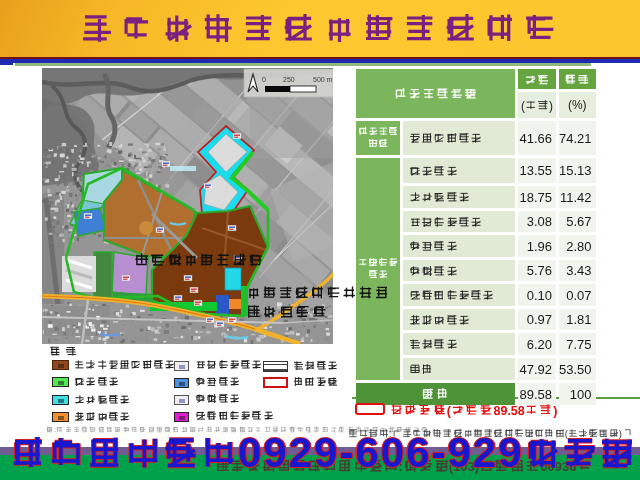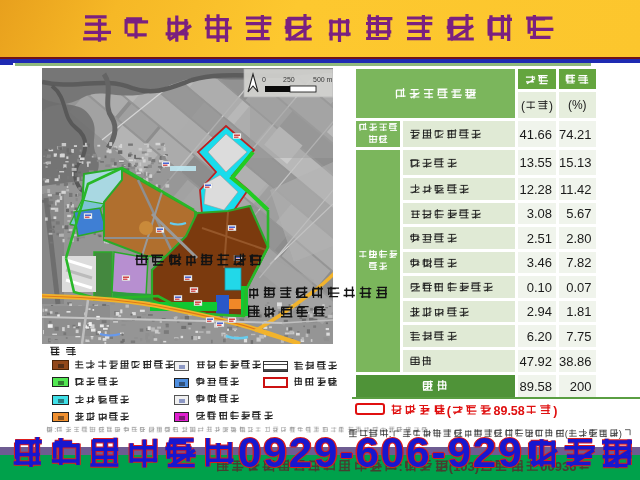--- a/index.html
+++ b/index.html
@@ -1102,21 +1102,21 @@
 
 <tr style="height:26px">
 <td style="background:#e6eedd;text-align:center;font-size:12px;color:#222"><span class="fk" style="font-size:12px;color:#222"><span>(<span style="margin-right:0px"><svg width="12.0" height="12.0" style="vertical-align:-0.1em;overflow:visible;display:inline-block">
                     <path d="M1.6 3.1L9.8 3.1M1.5 8.4L9.9 8.4M5.9 2.6L5.9 10.1" stroke="rgb(34, 34, 34)" stroke-width="0.9" fill="none" stroke-linecap="butt"></path>
                   </svg></span><span style="margin-right:0px"><svg width="12.0" height="12.0" style="vertical-align:-0.1em;overflow:visible;display:inline-block">
                     <path d="M1.1 2.6L10.5 2.6M1.8 4.5L10.4 4.5M1.7 7.1L9.7 7.1M1.8 9.7L10.1 9.7M8.3 1.2L8.3 10.1" stroke="rgb(34, 34, 34)" stroke-width="0.9" fill="none" stroke-linecap="butt"></path>
                   </svg></span>)</span></span></td>
 <td style="background:#e6eedd;text-align:center;font-size:12px;color:#222">(%)</td>
 </tr>
 
-<tr style="height:26px">
+<tr style="height:34px">
 <td style="background:#7bb65c;text-align:center">
             <div style="height:26px;display:flex;align-items:center;justify-content:center">
               <span class="fk" style="font-size:10.2px;color:#fff;font-weight:bold;line-height:12px;display:inline-block"><span><span style="margin-right:0px"><svg width="10.2" height="10.2" style="vertical-align:-0.1em;overflow:visible;display:inline-block">
                       <path d="M2.1 2.4L8.3 2.4M1.9 7.2L9.1 7.2M2.0 2.3L2.0 8.9M5.7 2.3L5.7 7.8M7.4 0.9L7.4 7.9M1.8 2.4L1.8 6.8M1.8 2.4L6.6 2.4" stroke="rgb(255, 255, 255)" stroke-width="1.0" fill="none" stroke-linecap="butt"></path>
                     </svg></span><span style="margin-right:0px"><svg width="10.2" height="10.2" style="vertical-align:-0.1em;overflow:visible;display:inline-block">
                       <path d="M2.1 2.1L8.3 2.1M1.2 5.3L8.7 5.3M1.6 7.9L8.9 7.9M4.7 1.7L4.7 9.1M2.4 8.7L9.0 4.4" stroke="rgb(255, 255, 255)" stroke-width="1.0" fill="none" stroke-linecap="butt"></path>
                     </svg></span><span style="margin-right:0px"><svg width="10.2" height="10.2" style="vertical-align:-0.1em;overflow:visible;display:inline-block">
                       <path d="M1.5 2.1L9.0 2.1M1.5 5.2L8.2 5.2M2.0 8.0L8.7 8.0M5.6 2.2L5.6 9.0" stroke="rgb(255, 255, 255)" stroke-width="1.0" fill="none" stroke-linecap="butt"></path>
                     </svg></span><span style="margin-right:0px"><svg width="10.2" height="10.2" style="vertical-align:-0.1em;overflow:visible;display:inline-block">
                       <path d="M1.2 1.6L8.8 1.6M1.2 4.1L9.1 4.1M1.0 6.3L8.2 6.3M2.1 8.4L9.0 8.4M7.1 1.1L7.1 8.4M1.8 2.4L1.8 6.8M1.8 2.4L6.6 2.4" stroke="rgb(255, 255, 255)" stroke-width="1.0" fill="none" stroke-linecap="butt"></path>
@@ -1176,21 +1176,21 @@
                     <path d="M1.5 4.1L10.2 4.1M1.5 9.3L10.4 9.3M6.5 1.3L6.5 9.3M2.8 10.2L10.6 5.2" stroke="rgb(26, 26, 26)" stroke-width="0.9" fill="none" stroke-linecap="butt"></path>
                   </svg></span><span style="margin-right:0.2px"><svg width="12.0" height="12.0" style="vertical-align:-0.1em;overflow:visible;display:inline-block">
                     <path d="M2.6 4.2L9.7 4.2M1.5 8.3L9.6 8.3M3.9 3.1L3.9 9.1M8.4 1.7L8.4 9.5M2.8 10.2L10.6 5.2" stroke="rgb(26, 26, 26)" stroke-width="0.9" fill="none" stroke-linecap="butt"></path>
                   </svg></span><span style="margin-right:0.2px"><svg width="12.0" height="12.0" style="vertical-align:-0.1em;overflow:visible;display:inline-block">
                     <path d="M1.7 2.5L9.6 2.5M2.3 5.1L10.0 5.1M2.4 7.8L10.4 7.8M2.6 9.8L11.0 9.8M4.2 2.3L4.2 10.5M2.2 2.8L2.2 8.0M2.2 2.8L7.8 2.8M2.8 10.2L10.6 5.2" stroke="rgb(26, 26, 26)" stroke-width="0.9" fill="none" stroke-linecap="butt"></path>
                   </svg></span><span style="margin-right:0.2px"><svg width="12.0" height="12.0" style="vertical-align:-0.1em;overflow:visible;display:inline-block">
                     <path d="M1.4 1.9L10.4 1.9M1.5 4.8L10.7 4.8M1.2 7.4L9.6 7.4M2.4 9.9L10.6 9.9M8.3 1.3L8.3 9.9M2.2 2.8L2.2 8.0M2.2 2.8L7.8 2.8" stroke="rgb(26, 26, 26)" stroke-width="0.9" fill="none" stroke-linecap="butt"></path>
                   </svg></span><span style="margin-right:0.2px"><svg width="12.0" height="12.0" style="vertical-align:-0.1em;overflow:visible;display:inline-block">
                     <path d="M2.5 2.4L9.8 2.4M1.4 6.2L10.3 6.2M1.9 9.3L10.5 9.3M5.6 2.1L5.6 10.7M2.8 10.2L10.6 5.2" stroke="rgb(26, 26, 26)" stroke-width="0.9" fill="none" stroke-linecap="butt"></path>
                   </svg></span></span></span></td>
-          <td class="num">12.28</td>
+          <td class="num">18.75</td>
           <td class="num">11.42</td>
         </tr>
 
 <tr style="height:21px">
           <td style="background:#e0ead5;padding-left:6px"><span class="fk" style="font-size:12px;color:#1a1a1a"><span><span style="margin-right:0.2px"><svg width="12.0" height="12.0" style="vertical-align:-0.1em;overflow:visible;display:inline-block">
                     <path d="M2.0 3.2L10.8 3.2M2.6 6.2L10.7 6.2M2.5 9.5L9.8 9.5M4.0 2.6L4.0 9.6M8.4 2.5L8.4 9.4" stroke="rgb(26, 26, 26)" stroke-width="0.9" fill="none" stroke-linecap="butt"></path>
                   </svg></span><span style="margin-right:0.2px"><svg width="12.0" height="12.0" style="vertical-align:-0.1em;overflow:visible;display:inline-block">
                     <path d="M1.5 3.0L10.3 3.0M1.3 6.5L9.7 6.5M2.6 9.7L9.9 9.7M3.2 1.5L3.2 10.7M9.2 2.6L9.2 9.1M2.8 10.2L10.6 5.2" stroke="rgb(26, 26, 26)" stroke-width="0.9" fill="none" stroke-linecap="butt"></path>
                   </svg></span><span style="margin-right:0.2px"><svg width="12.0" height="12.0" style="vertical-align:-0.1em;overflow:visible;display:inline-block">
                     <path d="M2.7 2.9L10.4 2.9M2.0 6.7L10.9 6.7M2.0 9.2L9.5 9.2M4.3 1.0L4.3 10.8M2.2 2.8L2.2 8.0M2.2 2.8L7.8 2.8" stroke="rgb(26, 26, 26)" stroke-width="0.9" fill="none" stroke-linecap="butt"></path>
@@ -1208,36 +1208,36 @@
 <tr style="height:22px">
           <td style="background:#e0ead5;padding-left:6px"><span class="fk" style="font-size:12px;color:#1a1a1a"><span><span style="margin-right:0.2px"><svg width="12.0" height="12.0" style="vertical-align:-0.1em;overflow:visible;display:inline-block">
                     <path d="M1.0 4.3L10.0 4.3M2.2 7.8L10.3 7.8M4.5 1.4L4.5 9.5M8.9 2.2L8.9 9.0M2.2 2.8L2.2 8.0M2.2 2.8L7.8 2.8M2.8 10.2L10.6 5.2" stroke="rgb(26, 26, 26)" stroke-width="0.9" fill="none" stroke-linecap="butt"></path>
                   </svg></span><span style="margin-right:0.2px"><svg width="12.0" height="12.0" style="vertical-align:-0.1em;overflow:visible;display:inline-block">
                     <path d="M1.3 2.6L10.0 2.6M2.4 4.9L11.0 4.9M1.5 7.6L9.8 7.6M1.9 10.2L10.1 10.2M4.3 2.2L4.3 9.1M9.4 2.5L9.4 9.2" stroke="rgb(26, 26, 26)" stroke-width="0.9" fill="none" stroke-linecap="butt"></path>
                   </svg></span><span style="margin-right:0.2px"><svg width="12.0" height="12.0" style="vertical-align:-0.1em;overflow:visible;display:inline-block">
                     <path d="M1.4 1.9L10.4 1.9M1.5 4.8L10.7 4.8M1.2 7.4L9.6 7.4M2.4 9.9L10.6 9.9M8.3 1.3L8.3 9.9M2.2 2.8L2.2 8.0M2.2 2.8L7.8 2.8" stroke="rgb(26, 26, 26)" stroke-width="0.9" fill="none" stroke-linecap="butt"></path>
                   </svg></span><span style="margin-right:0.2px"><svg width="12.0" height="12.0" style="vertical-align:-0.1em;overflow:visible;display:inline-block">
                     <path d="M2.5 2.4L9.8 2.4M1.4 6.2L10.3 6.2M1.9 9.3L10.5 9.3M5.6 2.1L5.6 10.7M2.8 10.2L10.6 5.2" stroke="rgb(26, 26, 26)" stroke-width="0.9" fill="none" stroke-linecap="butt"></path>
                   </svg></span></span></span></td>
-          <td class="num">2.51</td>
+          <td class="num">1.96</td>
           <td class="num">2.80</td>
         </tr>
 
 <tr style="height:21px">
           <td style="background:#e0ead5;padding-left:6px"><span class="fk" style="font-size:12px;color:#1a1a1a"><span><span style="margin-right:0.2px"><svg width="12.0" height="12.0" style="vertical-align:-0.1em;overflow:visible;display:inline-block">
                     <path d="M1.0 4.3L10.0 4.3M2.2 7.8L10.3 7.8M4.5 1.4L4.5 9.5M8.9 2.2L8.9 9.0M2.2 2.8L2.2 8.0M2.2 2.8L7.8 2.8M2.8 10.2L10.6 5.2" stroke="rgb(26, 26, 26)" stroke-width="0.9" fill="none" stroke-linecap="butt"></path>
                   </svg></span><span style="margin-right:0.2px"><svg width="12.0" height="12.0" style="vertical-align:-0.1em;overflow:visible;display:inline-block">
                     <path d="M2.5 4.1L11.0 4.1M2.2 9.0L11.0 9.0M3.5 1.7L3.5 9.0M6.1 2.9L6.1 9.8M9.4 1.1L9.4 11.0M2.2 2.8L2.2 8.0M2.2 2.8L7.8 2.8M2.8 10.2L10.6 5.2" stroke="rgb(26, 26, 26)" stroke-width="0.9" fill="none" stroke-linecap="butt"></path>
                   </svg></span><span style="margin-right:0.2px"><svg width="12.0" height="12.0" style="vertical-align:-0.1em;overflow:visible;display:inline-block">
                     <path d="M1.4 1.9L10.4 1.9M1.5 4.8L10.7 4.8M1.2 7.4L9.6 7.4M2.4 9.9L10.6 9.9M8.3 1.3L8.3 9.9M2.2 2.8L2.2 8.0M2.2 2.8L7.8 2.8" stroke="rgb(26, 26, 26)" stroke-width="0.9" fill="none" stroke-linecap="butt"></path>
                   </svg></span><span style="margin-right:0.2px"><svg width="12.0" height="12.0" style="vertical-align:-0.1em;overflow:visible;display:inline-block">
                     <path d="M2.5 2.4L9.8 2.4M1.4 6.2L10.3 6.2M1.9 9.3L10.5 9.3M5.6 2.1L5.6 10.7M2.8 10.2L10.6 5.2" stroke="rgb(26, 26, 26)" stroke-width="0.9" fill="none" stroke-linecap="butt"></path>
                   </svg></span></span></span></td>
-          <td class="num">3.46</td>
-          <td class="num">7.82</td>
+          <td class="num">5.76</td>
+          <td class="num">3.43</td>
         </tr>
 
 <tr style="height:22px">
           <td style="background:#e0ead5;padding-left:6px"><span class="fk" style="font-size:12px;color:#1a1a1a"><span><span style="margin-right:0.2px"><svg width="12.0" height="12.0" style="vertical-align:-0.1em;overflow:visible;display:inline-block">
                     <path d="M2.3 2.9L10.0 2.9M2.0 5.8L11.0 5.8M2.4 9.9L10.9 9.9M7.8 2.0L7.8 9.1M2.2 2.8L2.2 8.0M2.2 2.8L7.8 2.8M2.8 10.2L10.6 5.2" stroke="rgb(26, 26, 26)" stroke-width="0.9" fill="none" stroke-linecap="butt"></path>
                   </svg></span><span style="margin-right:0.2px"><svg width="12.0" height="12.0" style="vertical-align:-0.1em;overflow:visible;display:inline-block">
                     <path d="M1.8 2.1L10.0 2.1M2.1 4.5L11.0 4.5M1.9 7.3L10.5 7.3M2.5 9.9L9.6 9.9M3.6 2.2L3.6 9.9M8.5 3.1L8.5 10.4M2.2 2.8L2.2 8.0M2.2 2.8L7.8 2.8" stroke="rgb(26, 26, 26)" stroke-width="0.9" fill="none" stroke-linecap="butt"></path>
                   </svg></span><span style="margin-right:0.2px"><svg width="12.0" height="12.0" style="vertical-align:-0.1em;overflow:visible;display:inline-block">
                     <path d="M1.3 2.9L10.0 2.9M1.5 5.9L9.7 5.9M1.9 9.7L9.9 9.7M2.8 2.8L2.8 10.5M5.6 2.2L5.6 10.3M9.2 1.8L9.2 10.5M2.2 2.8L2.2 8.0M2.2 2.8L7.8 2.8" stroke="rgb(26, 26, 26)" stroke-width="0.9" fill="none" stroke-linecap="butt"></path>
                   </svg></span><span style="margin-right:0.2px"><svg width="12.0" height="12.0" style="vertical-align:-0.1em;overflow:visible;display:inline-block">
@@ -1258,21 +1258,21 @@
                     <path d="M2.4 2.7L10.2 2.7M1.2 5.7L9.5 5.7M1.1 9.8L10.5 9.8M4.6 1.1L4.6 10.6M7.5 1.6L7.5 9.1M2.8 10.2L10.6 5.2" stroke="rgb(26, 26, 26)" stroke-width="0.9" fill="none" stroke-linecap="butt"></path>
                   </svg></span><span style="margin-right:0.2px"><svg width="12.0" height="12.0" style="vertical-align:-0.1em;overflow:visible;display:inline-block">
                     <path d="M1.8 2.8L10.4 2.8M1.3 9.3L9.4 9.3M3.1 2.7L3.1 9.3M5.5 1.4L5.5 10.8M8.9 1.2L8.9 9.8M2.8 10.2L10.6 5.2" stroke="rgb(26, 26, 26)" stroke-width="0.9" fill="none" stroke-linecap="butt"></path>
                   </svg></span><span style="margin-right:0.2px"><svg width="12.0" height="12.0" style="vertical-align:-0.1em;overflow:visible;display:inline-block">
                     <path d="M1.7 3.7L10.1 3.7M2.5 7.8L10.1 7.8M2.5 3.0L2.5 9.8M5.8 2.6L5.8 10.6M9.8 3.0L9.8 9.8M2.8 10.2L10.6 5.2" stroke="rgb(26, 26, 26)" stroke-width="0.9" fill="none" stroke-linecap="butt"></path>
                   </svg></span><span style="margin-right:0.2px"><svg width="12.0" height="12.0" style="vertical-align:-0.1em;overflow:visible;display:inline-block">
                     <path d="M1.4 1.9L10.4 1.9M1.5 4.8L10.7 4.8M1.2 7.4L9.6 7.4M2.4 9.9L10.6 9.9M8.3 1.3L8.3 9.9M2.2 2.8L2.2 8.0M2.2 2.8L7.8 2.8" stroke="rgb(26, 26, 26)" stroke-width="0.9" fill="none" stroke-linecap="butt"></path>
                   </svg></span><span style="margin-right:0.2px"><svg width="12.0" height="12.0" style="vertical-align:-0.1em;overflow:visible;display:inline-block">
                     <path d="M2.5 2.4L9.8 2.4M1.4 6.2L10.3 6.2M1.9 9.3L10.5 9.3M5.6 2.1L5.6 10.7M2.8 10.2L10.6 5.2" stroke="rgb(26, 26, 26)" stroke-width="0.9" fill="none" stroke-linecap="butt"></path>
                   </svg></span></span></span></td>
-          <td class="num">2.94</td>
+          <td class="num">0.97</td>
           <td class="num">1.81</td>
         </tr>
 
 <tr style="height:22px">
           <td style="background:#e0ead5;padding-left:6px"><span class="fk" style="font-size:12px;color:#1a1a1a"><span><span style="margin-right:0.2px"><svg width="12.0" height="12.0" style="vertical-align:-0.1em;overflow:visible;display:inline-block">
                     <path d="M1.0 2.6L9.4 2.6M1.8 4.8L11.0 4.8M1.6 7.5L10.0 7.5M2.5 9.9L10.9 9.9M4.2 1.6L4.2 11.0" stroke="rgb(26, 26, 26)" stroke-width="0.9" fill="none" stroke-linecap="butt"></path>
                   </svg></span><span style="margin-right:0.2px"><svg width="12.0" height="12.0" style="vertical-align:-0.1em;overflow:visible;display:inline-block">
                     <path d="M2.5 3.0L10.3 3.0M1.2 5.7L10.2 5.7M2.5 8.9L10.7 8.9M4.1 1.2L4.1 10.8M9.8 1.8L9.8 9.7M2.8 10.2L10.6 5.2" stroke="rgb(26, 26, 26)" stroke-width="0.9" fill="none" stroke-linecap="butt"></path>
                   </svg></span><span style="margin-right:0.2px"><svg width="12.0" height="12.0" style="vertical-align:-0.1em;overflow:visible;display:inline-block">
                     <path d="M1.4 1.9L10.4 1.9M1.5 4.8L10.7 4.8M1.2 7.4L9.6 7.4M2.4 9.9L10.6 9.9M8.3 1.3L8.3 9.9M2.2 2.8L2.2 8.0M2.2 2.8L7.8 2.8" stroke="rgb(26, 26, 26)" stroke-width="0.9" fill="none" stroke-linecap="butt"></path>
@@ -1283,31 +1283,31 @@
           <td class="num">7.75</td>
         </tr>
 
 <tr style="height:22px">
           <td style="background:#e0ead5;padding-left:6px"><span class="fk" style="font-size:12px;color:#1a1a1a"><span><span style="margin-right:0.2px"><svg width="12.0" height="12.0" style="vertical-align:-0.1em;overflow:visible;display:inline-block">
                     <path d="M2.1 2.2L10.0 2.2M1.4 4.6L9.9 4.6M1.8 7.4L10.8 7.4M1.6 9.5L10.4 9.5M2.0 2.6L2.0 9.2M6.2 2.0L6.2 9.2M10.0 2.6L10.0 9.0" stroke="rgb(26, 26, 26)" stroke-width="0.9" fill="none" stroke-linecap="butt"></path>
                   </svg></span><span style="margin-right:0.2px"><svg width="12.0" height="12.0" style="vertical-align:-0.1em;overflow:visible;display:inline-block">
                     <path d="M2.1 2.7L9.4 2.7M1.4 5.7L9.9 5.7M2.6 9.1L9.6 9.1M2.5 1.6L2.5 10.9M6.2 1.0L6.2 8.9M8.9 2.9L8.9 9.9" stroke="rgb(26, 26, 26)" stroke-width="0.9" fill="none" stroke-linecap="butt"></path>
                   </svg></span></span></span></td>
           <td class="num">47.92</td>
-          <td class="num">38.86</td>
+          <td class="num">53.50</td>
         </tr>
 
 <tr style="height:22px">
 <td colspan="2" style="background:#4f9338;text-align:center"><span class="fk" style="font-size:13px;color:#fff;font-weight:bold"><span><span style="margin-right:2px"><svg width="13.0" height="13.0" style="vertical-align:-0.1em;overflow:visible;display:inline-block">
                     <path d="M2.8 2.7L11.9 2.7M2.9 5.1L11.0 5.1M2.6 7.7L11.1 7.7M2.0 11.1L11.7 11.1M2.6 2.3L2.6 11.4M6.8 2.9L6.8 10.5M9.6 1.6L9.6 10.2M2.4 3.0L2.4 8.7M2.4 3.0L8.5 3.0M3.0 11.1L11.5 5.6" stroke="rgb(255, 255, 255)" stroke-width="1.2" fill="none" stroke-linecap="butt"></path>
                   </svg></span><span style="margin-right:2px"><svg width="13.0" height="13.0" style="vertical-align:-0.1em;overflow:visible;display:inline-block">
                     <path d="M2.3 2.9L10.1 2.9M1.5 6.1L10.7 6.1M2.8 9.9L10.4 9.9M2.7 1.7L2.7 11.9M6.8 1.1L6.8 9.7M9.7 3.2L9.7 10.7" stroke="rgb(255, 255, 255)" stroke-width="1.2" fill="none" stroke-linecap="butt"></path>
                   </svg></span></span></span></td>
 <td class="num">89.58</td>
-          <td class="num">200</td>
+          <td class="num">100</td>
 </tr>
 </tbody>
     </table>
 
 <div class="abs" style="left:355px;top:403px;width:30px;height:12px;border:2.5px solid #e01010;border-radius:3px;background:#fff;z-index:6"></div>
 
 <div class="abs" style="left:390px;top:401px;white-space:nowrap;z-index:6"><span class="fk" style="font-size:13px;color:#e01010;font-weight:bold"><span><span style="margin-right:1.2px"><svg width="13.0" height="13.0" style="vertical-align:-0.1em;overflow:visible;display:inline-block">
               <path d="M1.7 3.2L11.2 3.2M1.4 7.0L10.6 7.0M2.9 10.5L10.7 10.5M3.5 1.6L3.5 11.6M10.0 2.8L10.0 9.9M3.0 11.1L11.5 5.6" stroke="rgb(224, 16, 16)" stroke-width="1.2" fill="none" stroke-linecap="butt"></path>
             </svg></span><span style="margin-right:1.2px"><svg width="13.0" height="13.0" style="vertical-align:-0.1em;overflow:visible;display:inline-block">
               <path d="M1.5 3.6L10.1 3.6M2.4 8.9L10.5 8.9M2.4 2.8L2.4 11.1M6.4 2.3L6.4 10.7M9.6 1.6L9.6 9.6M3.0 11.1L11.5 5.6" stroke="rgb(224, 16, 16)" stroke-width="1.2" fill="none" stroke-linecap="butt"></path>

